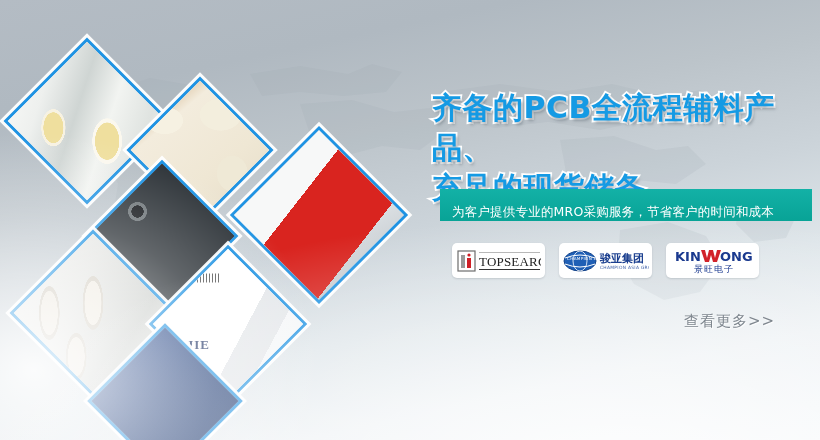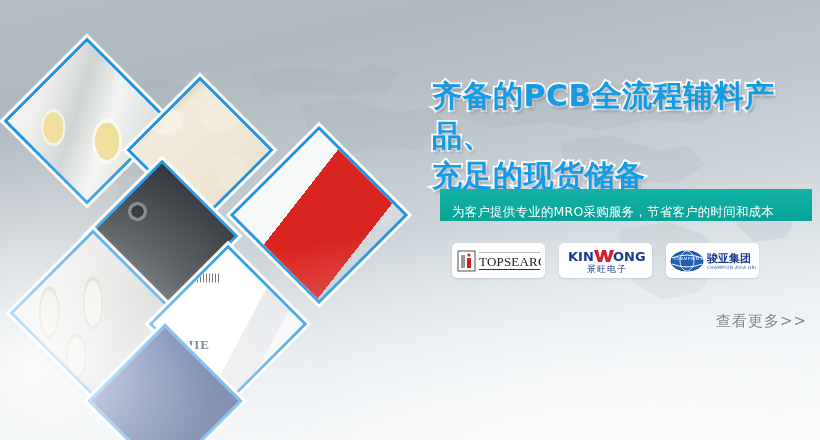--- a/index.html
+++ b/index.html
@@ -95,21 +95,21 @@
   }
   .art-blue2 { background:linear-gradient(135deg,#2d4f97 0%,#22407c 46%,#1a3365 100%); }
   .art-grey-roll {
     background:
       radial-gradient(circle 12px at 62% 36%, #2b2f33 0 36%, #9aa0a4 38% 58%, #454b50 60% 100%),
       linear-gradient(130deg,#f2f3f4 0%,#d5d8db 44%,#9ba1a6 72%,#6e757a 100%);
   }
 
   
   .headline {
-    position:absolute; left:432px; top:76px; width:380px;
+    position:absolute; left:432px; top:88px; width:380px;
     font-family:"DejaVu Sans", sans-serif;
     font-weight:700; font-size:30px; line-height:40px; color:#159ae4;
     letter-spacing:.5px;
     -webkit-text-stroke:3.5px #ffffff;
     paint-order:stroke fill;
     text-shadow:2px 3px 3px rgba(110,120,130,.55);
     white-space:pre-line;
   }
   .subbar {
     position:absolute; left:440px; top:189px; width:372px; height:32px;
@@ -130,21 +130,20 @@
     box-shadow:0 1px 2px rgba(90,100,110,.22);
     overflow:hidden;
   }
   .logo-card svg { display:block; }
 
   .more {
     position:absolute; left:684px; top:312px;
     font-family:"DejaVu Sans", sans-serif;
     font-size:15px; color:#7e868e; letter-spacing:1px;
     text-shadow:1px 1px 1px rgba(255,255,255,.9);
-    margin-left:32px;
   }
 </style>
 </head>
 <body>
 
 <div class="banner">
 
   <div class="worldmap">
     <svg viewBox="0 0 820 440" preserveAspectRatio="none" aria-hidden="true">
       <g fill="#9ba6ae" opacity="0.55">
@@ -223,39 +222,39 @@
           <rect x="4" y="6" width="4" height="13" fill="#9a9a9a"></rect>
           <rect x="10" y="9" width="4" height="10" fill="#cf2027"></rect>
           <circle cx="12" cy="6" r="1.6" fill="#cf2027"></circle>
           <text x="22" y="17" font-family="Liberation Serif, serif" font-size="13" fill="#222" letter-spacing=".2">TOPSEARCH</text>
           <line x1="22" y1="20.5" x2="83" y2="20.5" stroke="#333" stroke-width="1"></line>
           <line x1="22" y1="3.5" x2="83" y2="3.5" stroke="#999" stroke-width=".7"></line>
         </svg>
       </div>
 
       <div class="logo-card">
-        <svg width="82" height="28" viewBox="0 0 82 28" aria-hidden="true">
-          <text x="3" y="14" font-family="DejaVu Sans, sans-serif" font-size="13" font-weight="700" fill="#1b3a8f">KIN</text>
-          <path d="M29 3 L33 3 L35 11 L37 3 L41 3 L43 11 L45 3 L49 3 L45 15 L41 15 L39 8 L37 15 L33 15 Z" fill="#d2232a"></path>
-          <text x="48" y="14" font-family="DejaVu Sans, sans-serif" font-size="13" font-weight="700" fill="#1b3a8f">ONG</text>
-          <text x="22" y="25" font-family="DejaVu Sans, sans-serif" font-size="9" fill="#1b3a8f" letter-spacing="1">景旺电子</text>
-        </svg>
-      </div>
-
-      <div class="logo-card">
         <svg width="86" height="26" viewBox="0 0 86 26" aria-hidden="true">
           <ellipse cx="17" cy="13" rx="16" ry="10" fill="#1f5fb5"></ellipse>
           <ellipse cx="17" cy="13" rx="16" ry="10" fill="none" stroke="#15448a" stroke-width="1"></ellipse>
           <path d="M2 10 Q17 4 32 10" stroke="#ffffff" stroke-width="1" fill="none"></path>
           <path d="M2 16 Q17 22 32 16" stroke="#ffffff" stroke-width="1" fill="none"></path>
           <ellipse cx="17" cy="13" rx="7" ry="10" fill="none" stroke="#ffffff" stroke-width=".8"></ellipse>
           <text x="4" y="12" font-family="DejaVu Sans, sans-serif" font-size="4.2" fill="#ffffff" letter-spacing=".3">CHAMPION ASIA</text>
           <text x="37" y="14" font-family="DejaVu Sans, sans-serif" font-size="11" font-weight="700" fill="#1b3f8f">骏亚集团</text>
           <text x="37" y="21" font-family="DejaVu Sans, sans-serif" font-size="4.4" fill="#3b5ea8" letter-spacing=".3">CHAMPION ASIA GROUP</text>
         </svg>
       </div>
+
+      <div class="logo-card">
+        <svg width="82" height="28" viewBox="0 0 82 28" aria-hidden="true">
+          <text x="3" y="14" font-family="DejaVu Sans, sans-serif" font-size="13" font-weight="700" fill="#1b3a8f">KIN</text>
+          <path d="M29 3 L33 3 L35 11 L37 3 L41 3 L43 11 L45 3 L49 3 L45 15 L41 15 L39 8 L37 15 L33 15 Z" fill="#d2232a"></path>
+          <text x="48" y="14" font-family="DejaVu Sans, sans-serif" font-size="13" font-weight="700" fill="#1b3a8f">ONG</text>
+          <text x="22" y="25" font-family="DejaVu Sans, sans-serif" font-size="9" fill="#1b3a8f" letter-spacing="1">景旺电子</text>
+        </svg>
+      </div>
     </div>
 
   </div>
 
   <a class="more" href="#" style="text-decoration:none;">查看更多&gt;&gt;</a>
 
 </div>
 
 </body></html>

